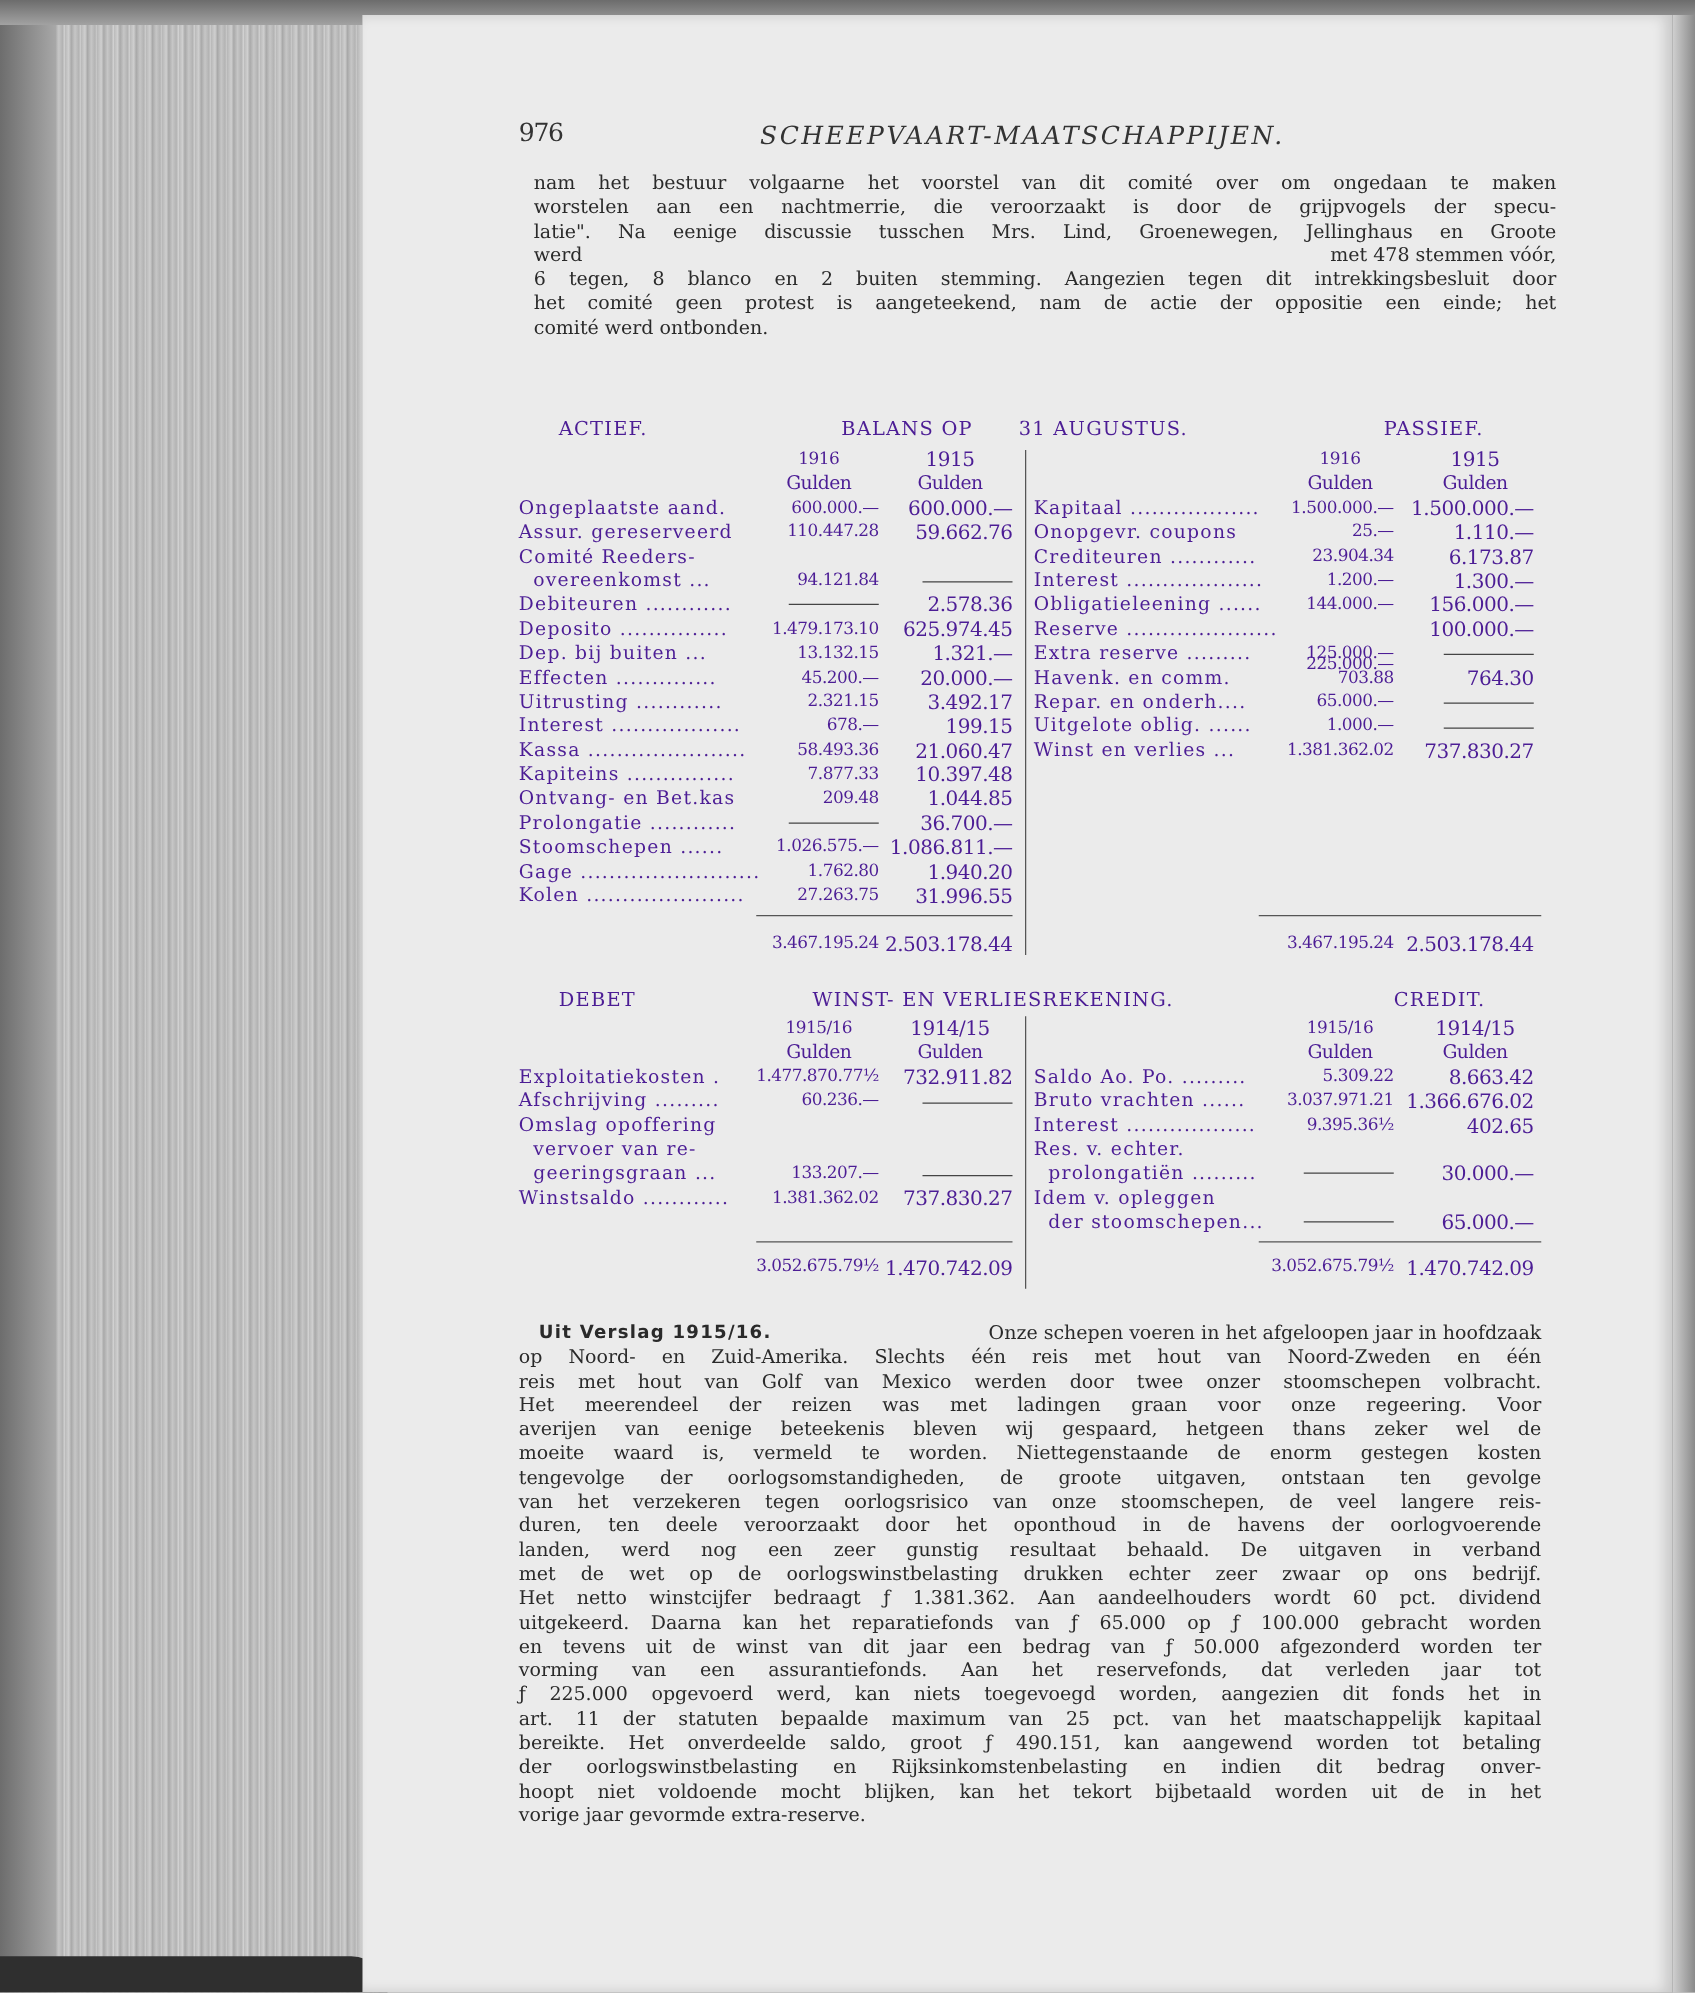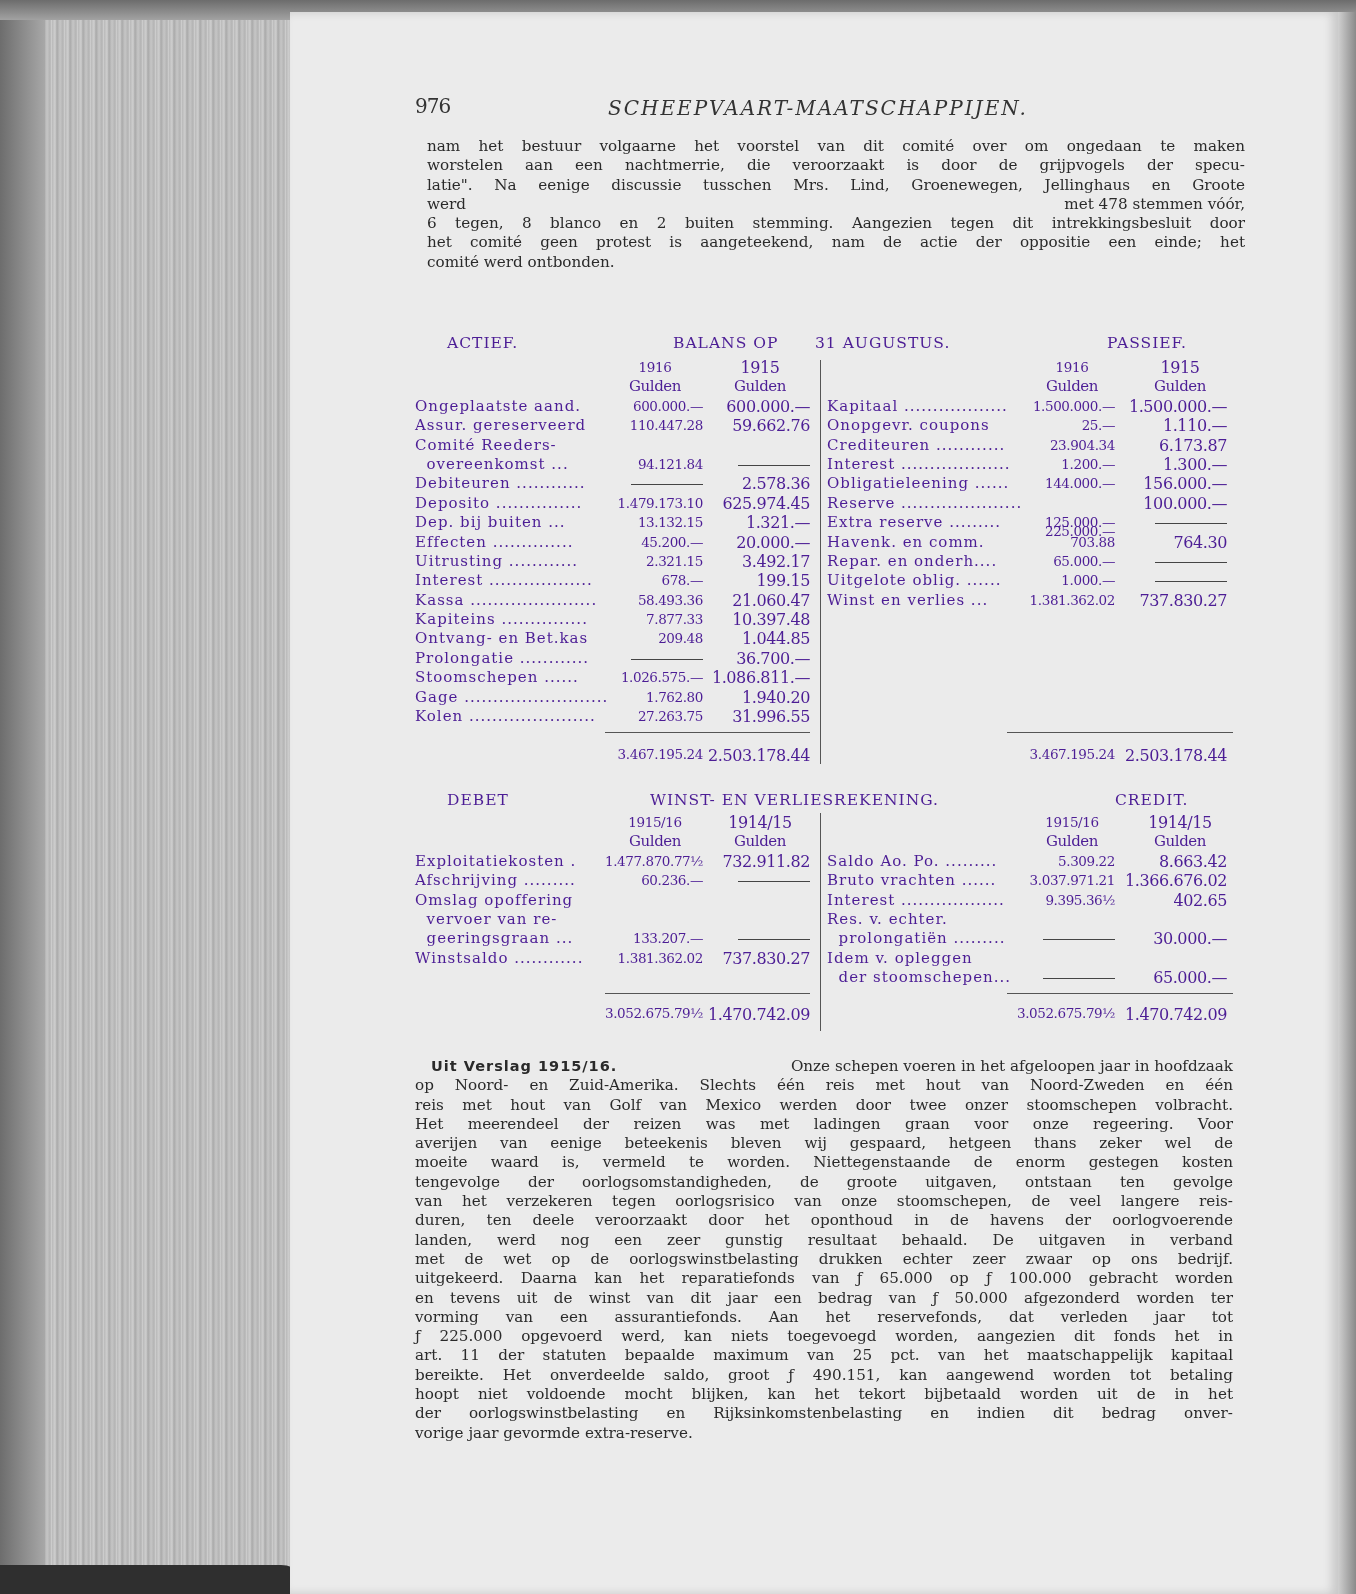--- a/index.html
+++ b/index.html
@@ -358,26 +358,27 @@
           <div style="text-align-last: justify;">op Noord- en Zuid-Amerika. Slechts één reis met hout van Noord-Zweden en één</div>
           <div style="text-align-last: justify;">reis met hout van Golf van Mexico werden door twee onzer stoomschepen volbracht.</div>
           <div style="text-align-last: justify;">Het meerendeel der reizen was met ladingen graan voor onze regeering. Voor</div>
           <div style="text-align-last: justify;">averijen van eenige beteekenis bleven wij gespaard, hetgeen thans zeker wel de</div>
           <div style="text-align-last: justify;">moeite waard is, vermeld te worden. Niettegenstaande de enorm gestegen kosten</div>
           <div style="text-align-last: justify;">tengevolge der oorlogsomstandigheden, de groote uitgaven, ontstaan ten gevolge</div>
           <div style="text-align-last: justify;">van het verzekeren tegen oorlogsrisico van onze stoomschepen, de veel langere reis-</div>
           <div style="text-align-last: justify;">duren, ten deele veroorzaakt door het oponthoud in de havens der oorlogvoerende</div>
           <div style="text-align-last: justify;">landen, werd nog een zeer gunstig resultaat behaald. De uitgaven in verband</div>
           <div style="text-align-last: justify;">met de wet op de oorlogswinstbelasting drukken echter zeer zwaar op ons bedrijf.</div>
+          <div style="text-align-last: justify;">Het netto winstcijfer bedraagt ƒ 1.381.362. Aan aandeelhouders wordt 60 pct. dividend</div>
           <div style="text-align-last: justify;">uitgekeerd. Daarna kan het reparatiefonds van ƒ 65.000 op ƒ 100.000 gebracht worden</div>
           <div style="text-align-last: justify;">en tevens uit de winst van dit jaar een bedrag van ƒ 50.000 afgezonderd worden ter</div>
           <div style="text-align-last: justify;">vorming van een assurantiefonds. Aan het reservefonds, dat verleden jaar tot</div>
           <div style="text-align-last: justify;">ƒ 225.000 opgevoerd werd, kan niets toegevoegd worden, aangezien dit fonds het in</div>
           <div style="text-align-last: justify;">art. 11 der statuten bepaalde maximum van 25 pct. van het maatschappelijk kapitaal</div>
           <div style="text-align-last: justify;">bereikte. Het onverdeelde saldo, groot ƒ 490.151, kan aangewend worden tot betaling</div>
+          <div style="text-align-last: justify;">der oorlogswinstbelasting en Rijksinkomstenbelasting en indien dit bedrag onver-</div>
           <div style="text-align-last: justify;">hoopt niet voldoende mocht blijken, kan het tekort bijbetaald worden uit de in het</div>
-          <div style="text-align-last: justify;">der oorlogswinstbelasting en Rijksinkomstenbelasting en indien dit bedrag onver-</div>
           <div style="text-align-last: left;">vorige jaar gevormde extra-reserve.</div>
         </div>
     </div>
 
   </div>
 </div>
 
 </body></html>

